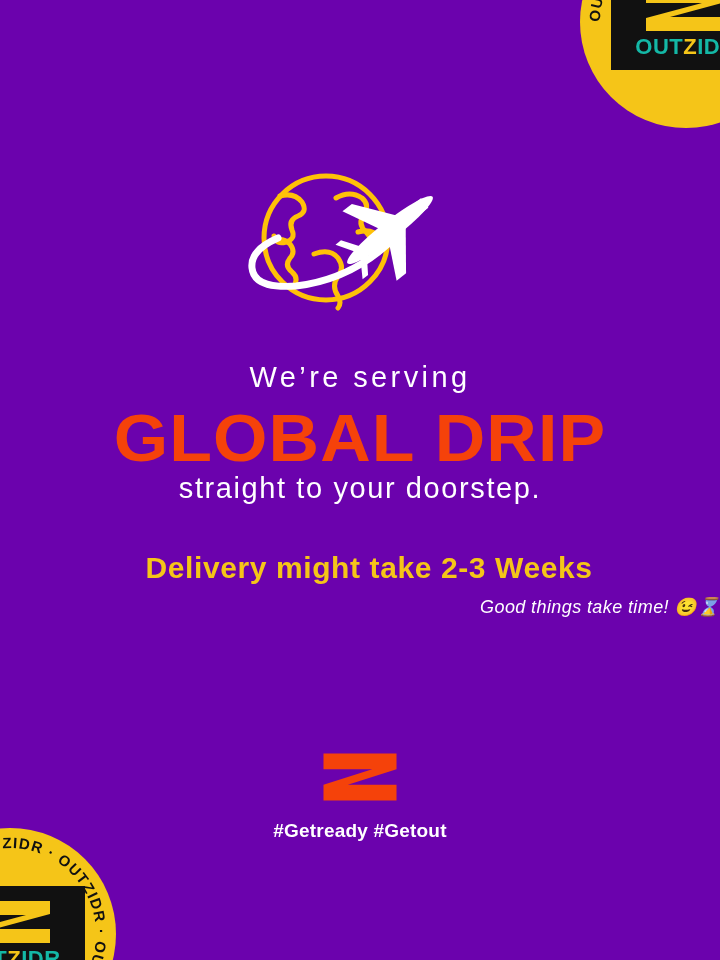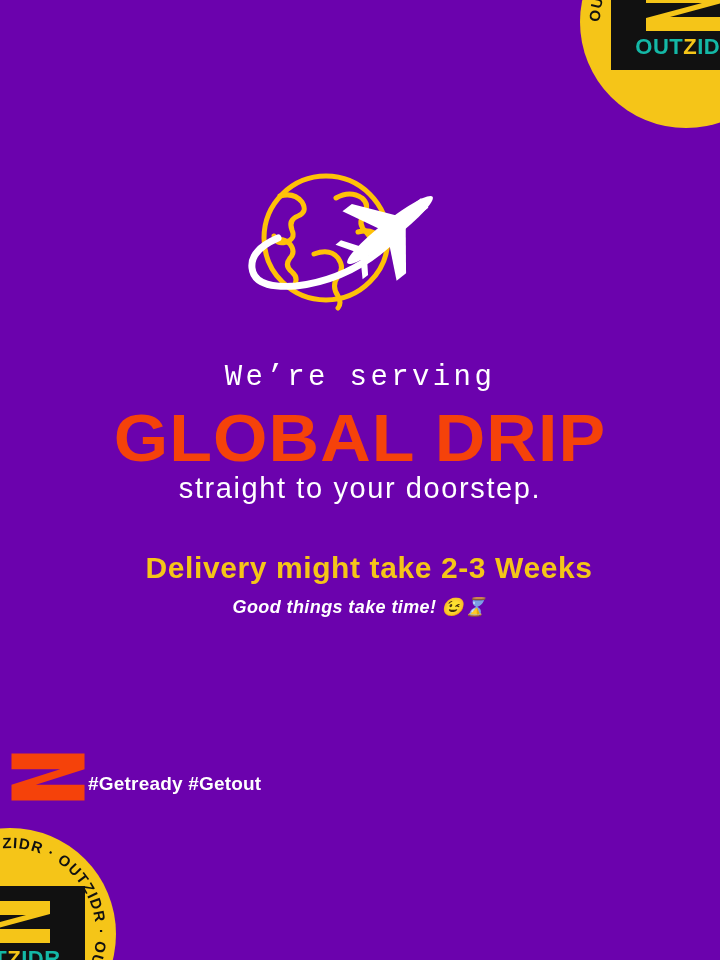--- a/index.html
+++ b/index.html
@@ -89,21 +89,20 @@
     right: 0;
     top: 362px;
     text-align: center;
   }
   .kicker {
     color: #FFFFFF;
     font-size: 29px;
     font-weight: 300;
     letter-spacing: 3.4px;
     line-height: 1.1;
-    font-family: Liberation Mono, monospace;
   }
   .headline {
     color: #F5420A;
     font-size: 66px;
     font-weight: bold;
     letter-spacing: 1px;
     line-height: 1.05;
     margin-top: 10px;
     transform: scaleX(1.06);
     font-stretch: condensed;
@@ -121,37 +120,37 @@
     font-size: 30px;
     font-weight: bold;
     letter-spacing: 0.6px;
     line-height: 1.1;
     margin-top: 46px;
     margin-left: 18px;
   }
   .tagline {
     color: #FFFFFF;
     font-size: 18px;
-    font-weight: bold;
+    font-weight: normal;
     font-style: italic;
     letter-spacing: 0.4px;
     line-height: 1.1;
     margin-top: 14px;
+    text-align: right;
   }
 
   
   .footer {
     position: absolute;
     left: 0;
     right: 0;
     top: 748px;
     display: flex;
-    flex-direction: row;
+    flex-direction: column;
     align-items: center;
-    margin-left: 8px;
   }
   .footer-z {
     width: 80px;
     height: 58px;
   }
   .hashtags {
     color: #FFFFFF;
     font-size: 19px;
     font-weight: bold;
     letter-spacing: 0.2px;

